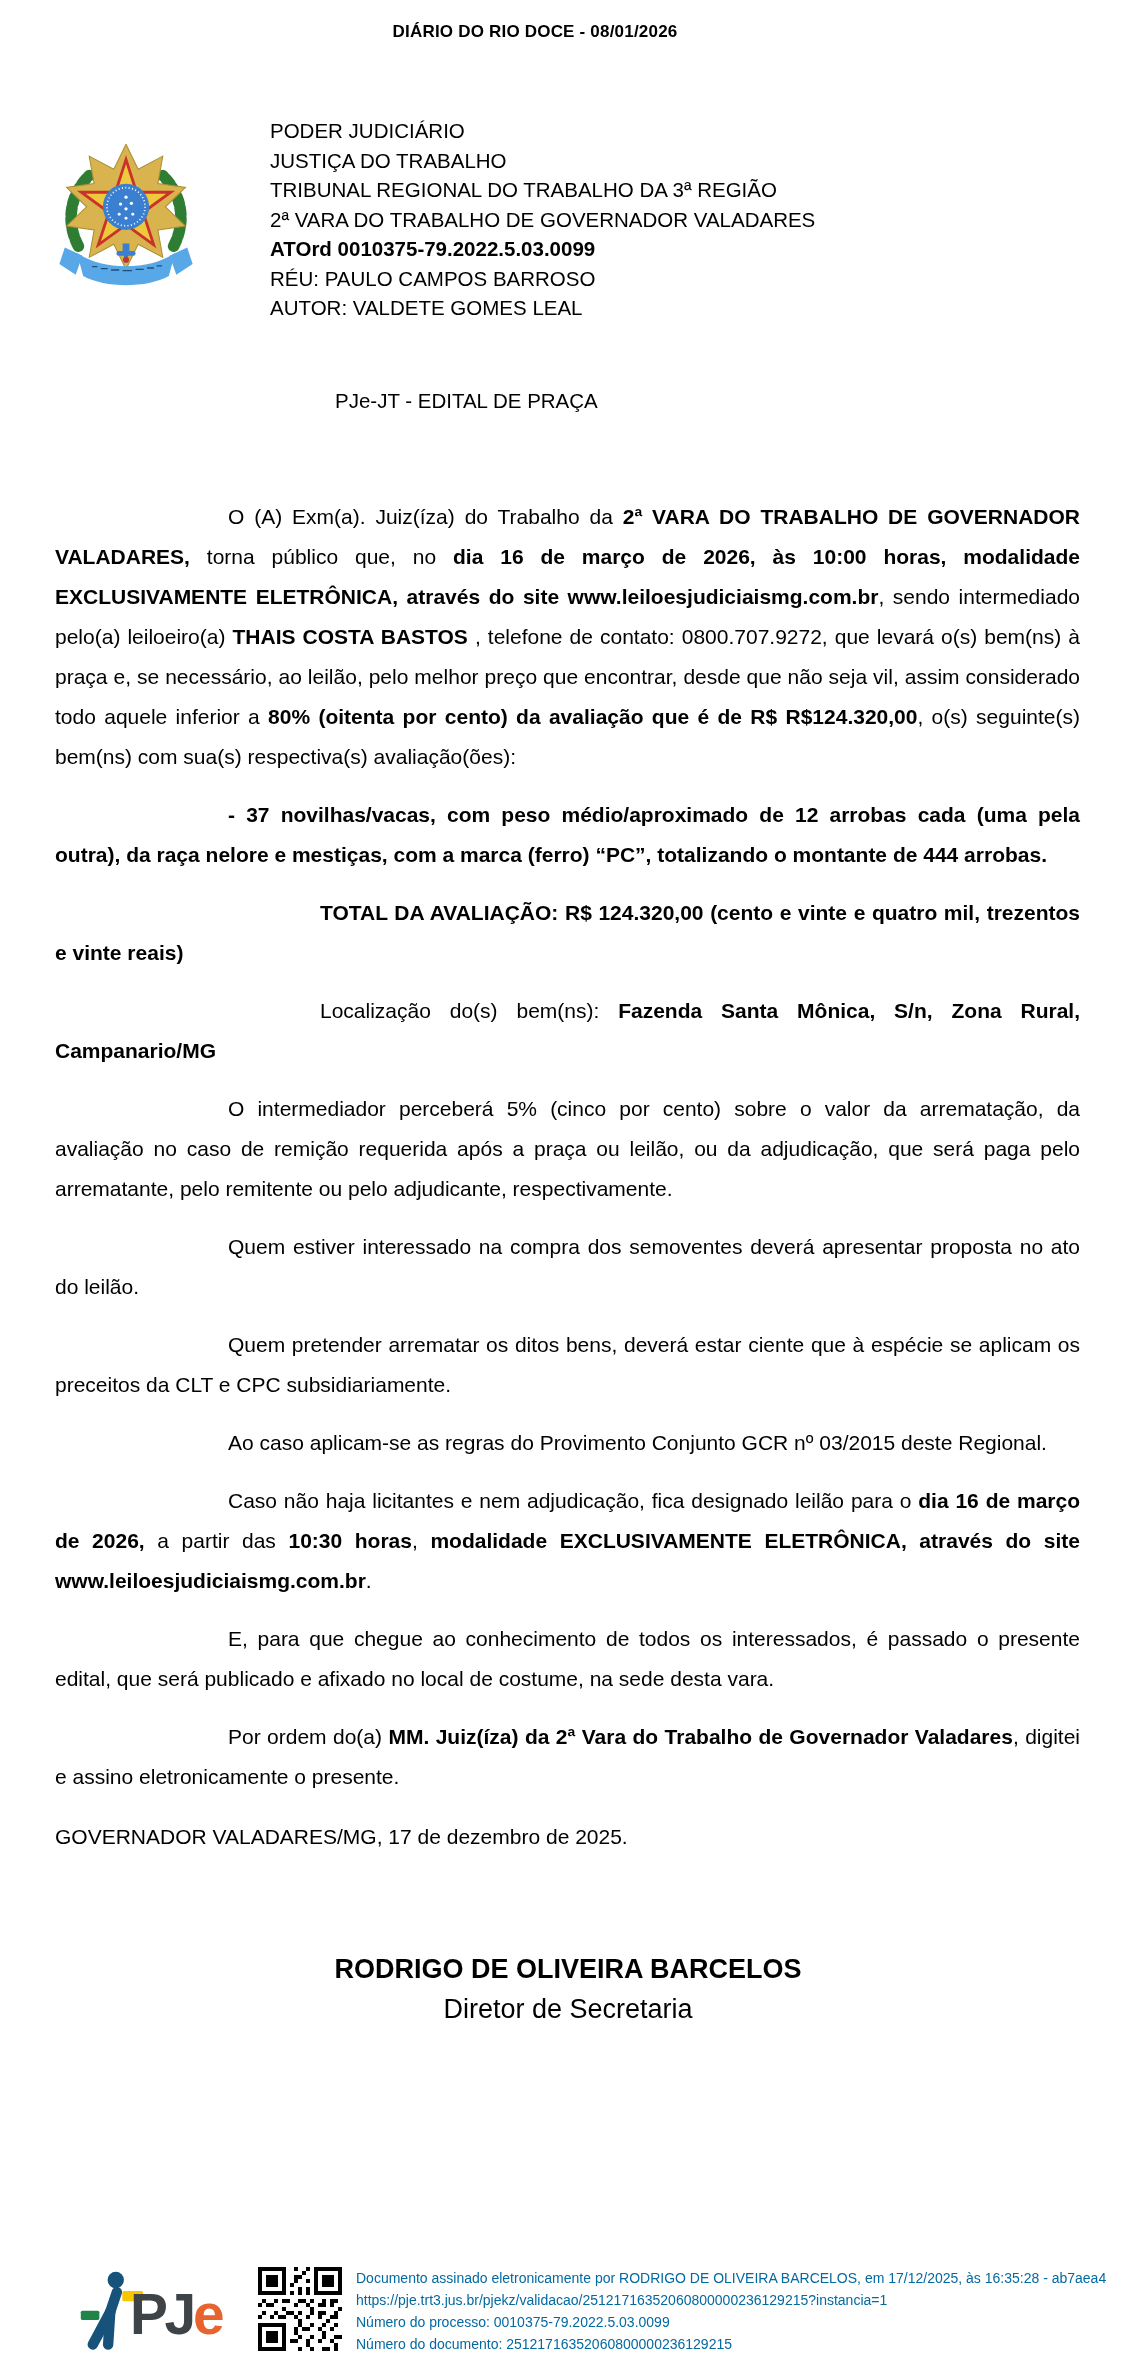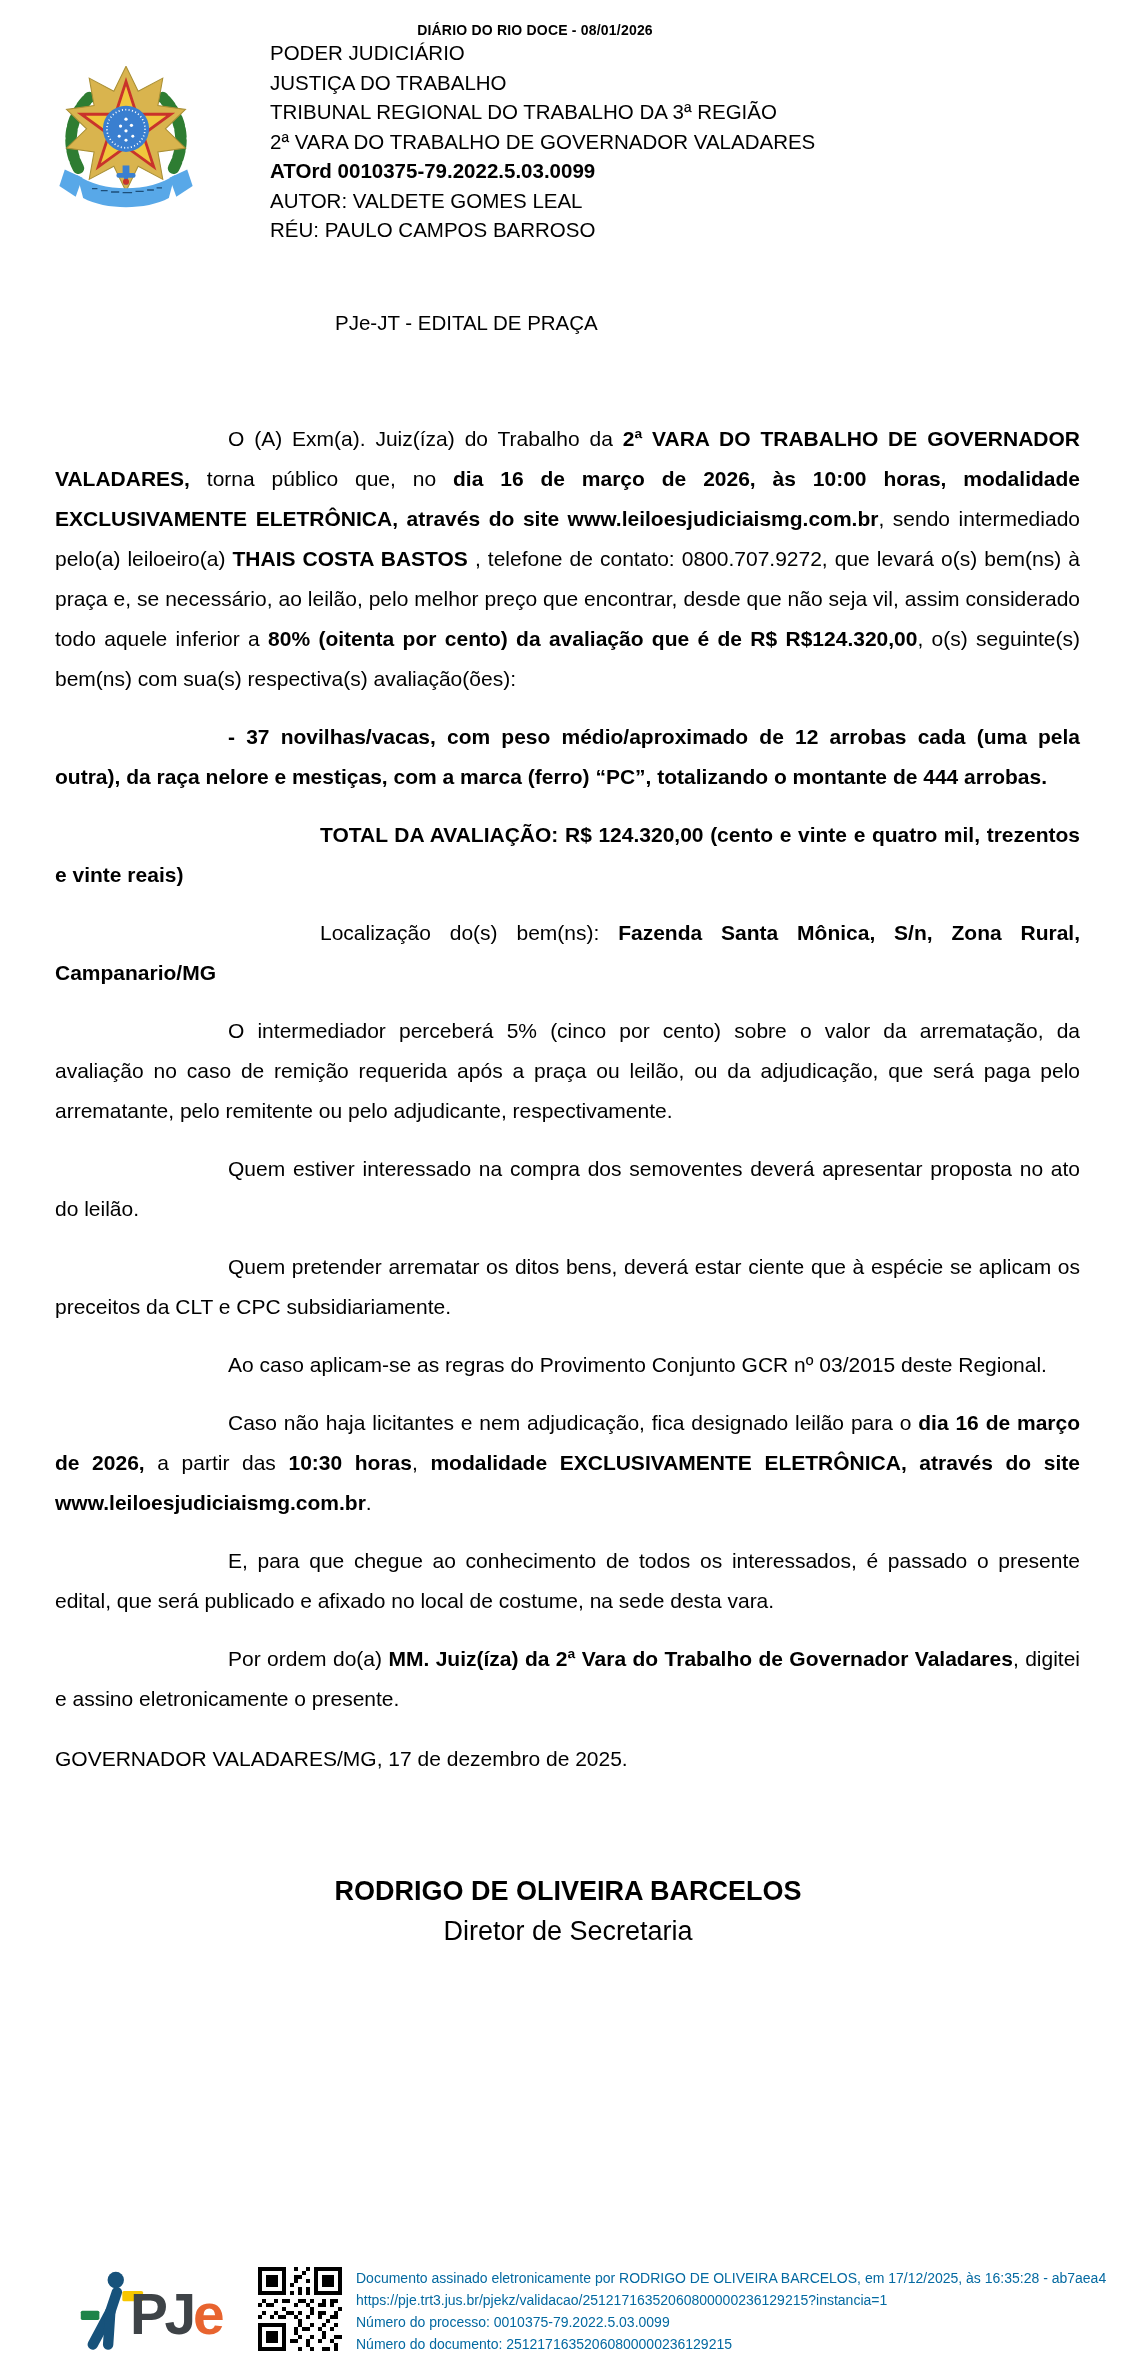--- a/index.html
+++ b/index.html
@@ -3,23 +3,23 @@
 <meta charset="utf-8">
 <style>
   html,body{margin:0;padding:0;background:#fff;}
   .page{
     position:relative; width:1136px; height:2375px; margin:0 auto;
     background:#fff; overflow:hidden; color:#000;
     font-family:"Liberation Sans","DejaVu Sans",sans-serif;
   }
   .masthead{
     padding-top:22px; padding-right:66px; text-align:center;
-    font-weight:700; font-size:14px; letter-spacing:.2px;
+    font-weight:700; font-size:17px; letter-spacing:.2px;
   }
-  .header{display:flex; padding-left:58px;}
+  .header{display:flex; margin-top:74px; padding-left:58px;}
   .emblem{width:136px; flex:none; margin-top:28px;}
   .header-lines{margin-left:76px; font-size:20.5px; line-height:29.5px;}
   .hline{white-space:nowrap;}
   .hline.b{font-weight:700;}
   .doc-title{margin-top:66px; padding-left:335px; font-weight:400; font-size:20.5px;}
   .body-text{
     margin-top:84px; padding:0 56px 0 55px;
     font-size:21px; line-height:40px; text-align:justify;
   }
   .para{margin:0 0 18px 0; text-indent:173px;}
@@ -71,22 +71,22 @@
         <path d="M28,160 C65,186 135,186 172,160 L163,194 C130,212 70,212 37,194 Z" style="fill:var(--c-ribbon_blue)"></path>
         <path d="M50,180 h8 M63,183 h10 M78,185 h12 M95,186 h14 M114,184 h12 M131,182 h10 M145,179 h8" stroke="#1c4e79" stroke-width="2"></path>
       </svg>
     </div>
     <div class="header-lines">
         <div class="hline">PODER JUDICIÁRIO</div>
         <div class="hline">JUSTIÇA DO TRABALHO</div>
         <div class="hline">TRIBUNAL REGIONAL DO TRABALHO DA 3ª REGIÃO</div>
         <div class="hline">2ª VARA DO TRABALHO DE GOVERNADOR VALADARES</div>
         <div class="hline b">ATOrd 0010375-79.2022.5.03.0099</div>
+        <div class="hline">RÉU: PAULO CAMPOS BARROSO</div>
         <div class="hline">AUTOR: VALDETE GOMES LEAL</div>
-        <div class="hline">RÉU: PAULO CAMPOS BARROSO</div>
       </div>
   </div>
 
   <div class="doc-title">PJe-JT - EDITAL DE PRAÇA</div>
 
   <div class="body-text">
       <p class="para ind-normal"><span>O (A) Exm(a). Juiz(íza) do Trabalho da </span><b>2ª VARA DO TRABALHO DE GOVERNADOR VALADARES,</b><span> torna público que, no </span><b>dia 16 de março de 2026, às 10:00 horas, modalidade EXCLUSIVAMENTE ELETRÔNICA, através do site www.leiloesjudiciaismg.com.br</b><span>, sendo intermediado pelo(a) leiloeiro(a) </span><b>THAIS COSTA BASTOS</b><span> , telefone de contato: 0800.707.9272,  que levará o(s) bem(ns) à praça e, se necessário, ao leilão, pelo melhor preço que encontrar, desde que não seja vil, assim considerado todo aquele inferior a </span><b>80% (oitenta por cento) da avaliação que é de R$ R$124.320,00</b><span>, o(s) seguinte(s) bem(ns) com sua(s) respectiva(s) avaliação(ões):</span></p>
       <p class="para ind-normal"><b>- 37 novilhas/vacas, com peso médio/aproximado de 12 arrobas cada (uma pela outra), da raça nelore e mestiças, com a marca (ferro) “PC”, totalizando o montante de 444 arrobas.</b></p>
       <p class="para ind-deep"><b>TOTAL DA AVALIAÇÃO: R$ 124.320,00 (cento e vinte e quatro mil, trezentos e vinte reais)</b></p>
       <p class="para ind-deep"><span>Localização do(s) bem(ns): </span><b>Fazenda Santa Mônica, S/n, Zona Rural, Campanario/MG</b></p>

